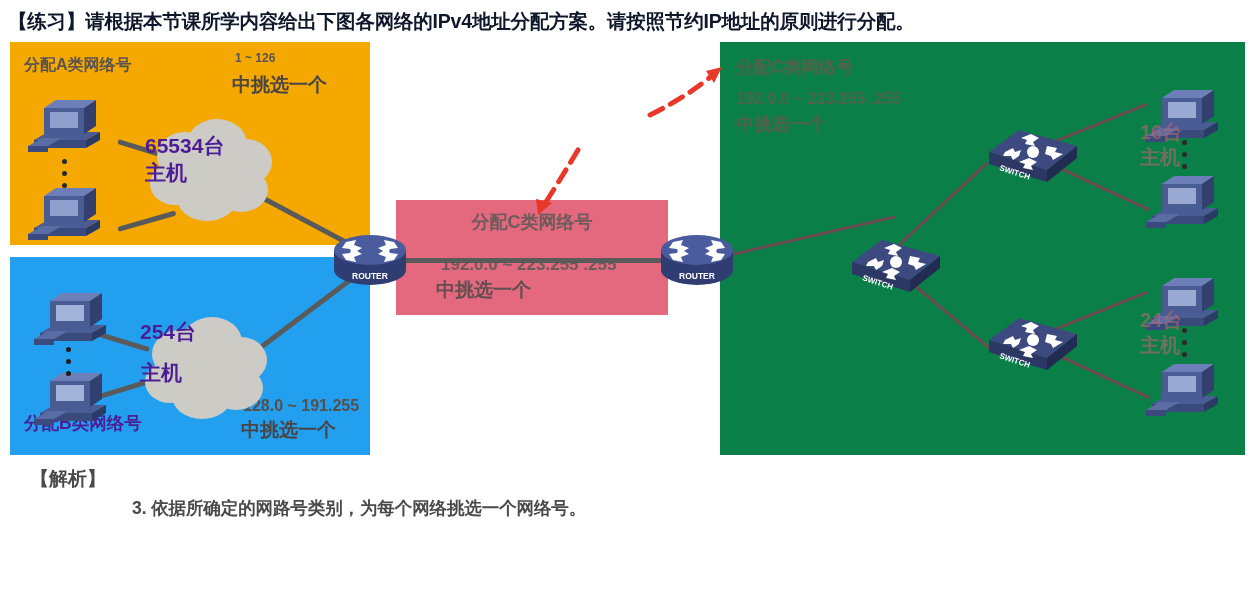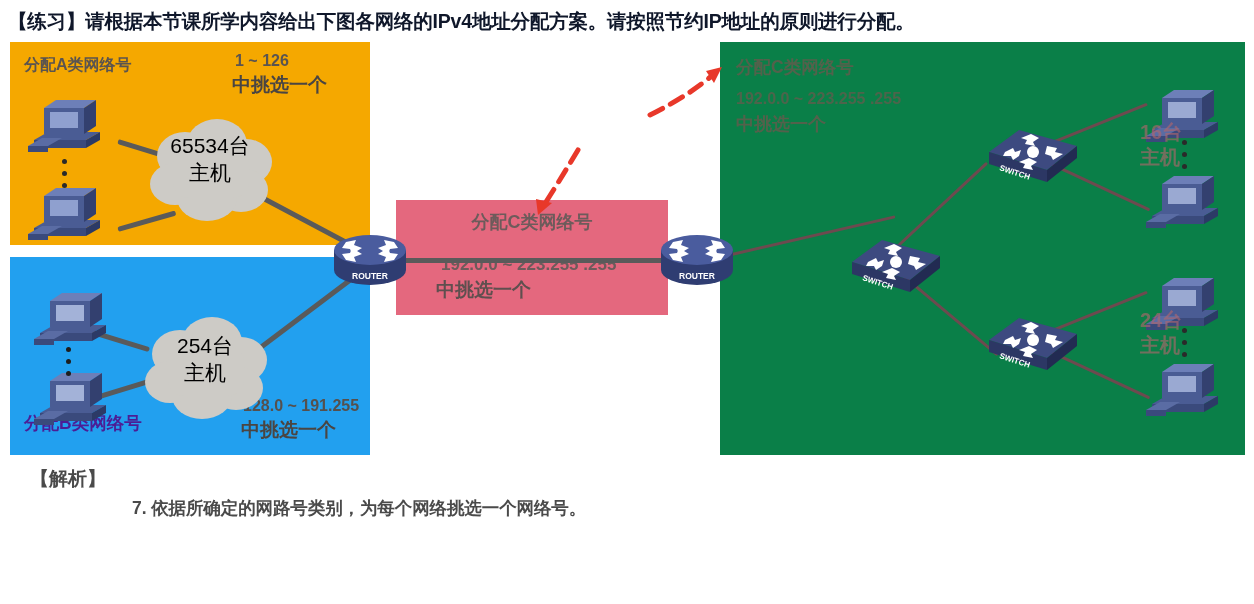--- a/index.html
+++ b/index.html
@@ -56,21 +56,21 @@
   }
 
   
   .lbl {
     position: absolute;
     font-weight: bold;
     white-space: nowrap;
     line-height: 1.15;
   }
   .lbl-a-title { left: 14px; top: 14px; font-size: 16px; color: #5a5450; }
-  .lbl-a-range { left: 225px; top: 10px; font-size: 16px; color: #5a5450; text-align: right; }
+  .lbl-a-range { left: 225px; top: 10px; font-size: 12px; color: #5a5450; text-align: right; }
   .lbl-a-pick  { left: 222px; top: 32px; font-size: 19px; color: #4a4542; }
 
   .lbl-b-title { left: 14px; top: 156px; font-size: 17.5px; color: #4c1d95; }
   .lbl-b-range { left: 233px; top: 140px; font-size: 16px; color: #55504d; }
   .lbl-b-pick  { left: 231px; top: 162px; font-size: 19px; color: #4a4542; }
 
   .lbl-c-title { left: 0; top: 12px; width: 272px; text-align: center;
                  font-size: 18px; color: #6d5b5b; }
   .lbl-c-range { left: 45px; top: 55px; font-size: 17px; color: #6d5b5b; }
   .lbl-c-pick  { left: 40px; top: 79px; font-size: 19px; color: #5f4f4f; }
@@ -82,23 +82,23 @@
   .lbl-hosts16 { left: 420px; top: 78px; font-size: 20px; color: #b2666c; opacity: .62;
                  line-height: 1.25; text-align: left; }
   .lbl-hosts24 { left: 420px; top: 266px; font-size: 20px; color: #b2666c; opacity: .62;
                  line-height: 1.25; text-align: left; }
 
   
   .cloud { position: absolute; }
   .cloud-text {
     position: absolute;
     width: 100%;
-    text-align: center;
-    font-weight: normal;
-    color: #000000;
+    text-align: left;
+    font-weight: bold;
+    color: #4c1d95;
     line-height: 1.12;
     pointer-events: none;
   }
 
   
   .line { position: absolute; transform-origin: 0 50%; height: 5px;
           background: #5a5a5a; border-radius: 2px; }
   .line-thin { position: absolute; transform-origin: 0 50%; height: 3px;
           background: #6d4a4f; border-radius: 2px; }
 
@@ -214,21 +214,21 @@
         <g fill="#cdcbc6">
           <ellipse cx="40" cy="42" rx="28" ry="24"></ellipse>
           <ellipse cx="72" cy="30" rx="30" ry="25"></ellipse>
           <ellipse cx="101" cy="48" rx="26" ry="23"></ellipse>
           <ellipse cx="96" cy="76" rx="27" ry="22"></ellipse>
           <ellipse cx="62" cy="84" rx="30" ry="23"></ellipse>
           <ellipse cx="30" cy="70" rx="25" ry="21"></ellipse>
           <rect x="28" y="34" width="76" height="50" rx="16"></rect>
         </g>
       </svg>
-      <div class="cloud-text" style="top:22px; font-size:21px;">254台</div>
+      <div class="cloud-text" style="top:8px; font-size:21px;">254台</div>
       <div class="cloud-text" style="top:49px; font-size:21px;">主机</div>
     </div>
 
     <div style="position:absolute; left:22px; top:30px;">
       <svg width="88" height="66" viewBox="0 0 88 66">
         <polygon points="8,46 22,38 74,38 60,46" fill="#4a5c94"></polygon>
         <polygon points="8,46 8,54 60,54 60,46" fill="#3a4a7c"></polygon>
         <polygon points="60,46 74,38 74,46 60,54" fill="#2c3a66"></polygon>
         <polygon points="18,14 30,6 70,6 58,14" fill="#6d7fb8"></polygon>
         <polygon points="18,14 18,40 58,40 58,14" fill="#4a5c94"></polygon>
@@ -439,16 +439,16 @@
       <path d="M 150,60 Q 190,40 215,18"></path>
       <path d="M 78,95 Q 60,125 44,150"></path>
     </g>
     <polygon points="222,12 206,16 214,28" fill="#e8382a"></polygon>
     <polygon points="38,160 52,148 36,144" fill="#e8382a"></polygon>
   </svg>
 
 
   <div class="analysis-head">【解析】</div>
   <div class="analysis-list">
-    <div class="analysis-item">7. 依据所确定的网路号类别，为每个网络挑选一个网络号。</div>
+    <div class="analysis-item">3. 依据所确定的网路号类别，为每个网络挑选一个网络号。</div>
   </div>
 
 </div>
 
 </body></html>

